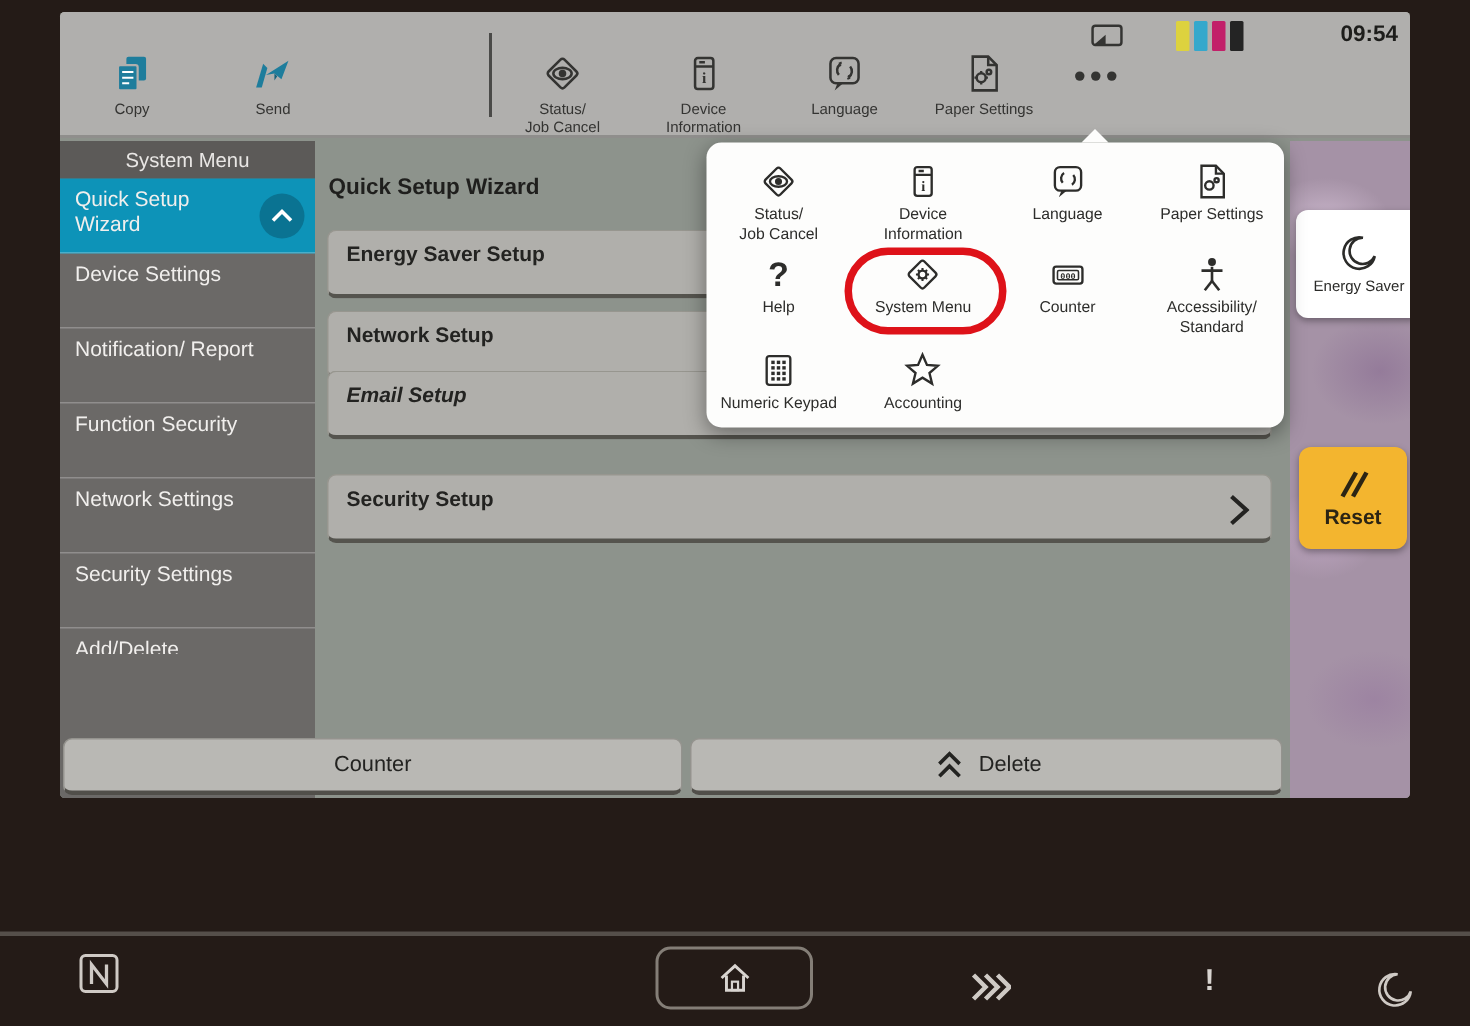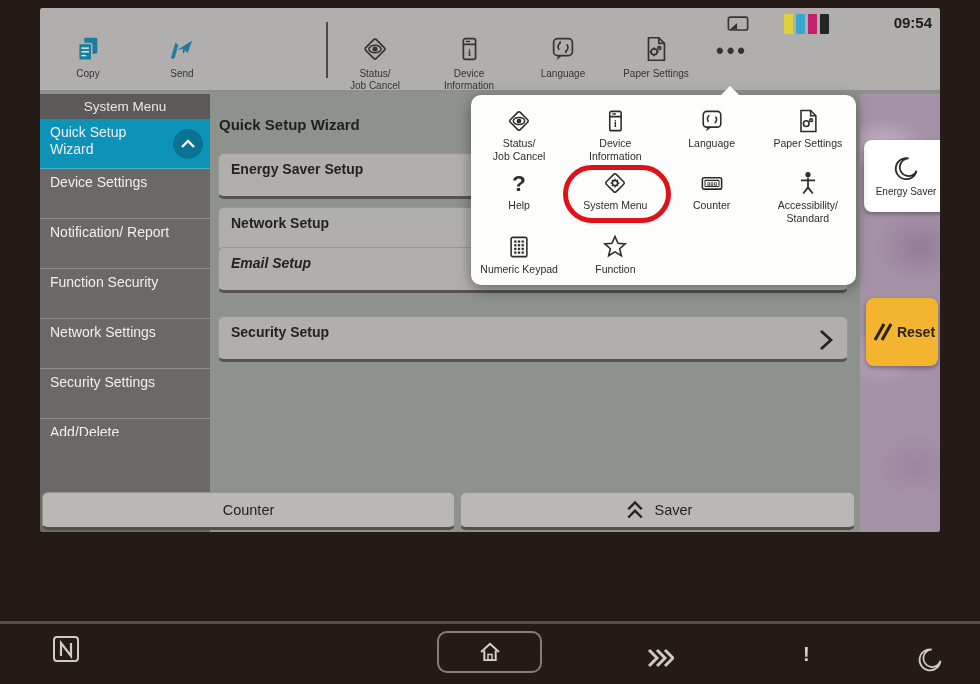--- a/index.html
+++ b/index.html
@@ -54,21 +54,21 @@
               radial-gradient(ellipse 70px 55px at 75% 35%, rgba(137,108,146,.6), transparent 65%),
               radial-gradient(ellipse 60px 45px at 25% 60%, rgba(210,182,214,.5), transparent 65%),
               radial-gradient(ellipse 70px 50px at 70% 85%, rgba(150,120,158,.55), transparent 65%),
               #a592a6; }
 
   .btn-energy { position:absolute; left:824px; top:132px; width:84px; height:72px; background:#ffffff;
                 border-radius:8px; box-shadow:0 2px 5px rgba(0,0,0,.35); display:flex; flex-direction:column;
                 align-items:center; justify-content:center; gap:3px; cursor:pointer; z-index:3; }
   .btn-energy .be-label { font-size:10px; color:#2b2b29; }
   .btn-reset { position:absolute; left:826px; top:290px; width:72px; height:68px; background:#f3b52f;
-               border-radius:8px; box-shadow:0 2px 5px rgba(0,0,0,.35); display:flex; flex-direction:row;
+               border-radius:8px; box-shadow:0 2px 5px rgba(0,0,0,.35); display:flex; flex-direction:column;
                align-items:center; justify-content:center; gap:2px; cursor:pointer; z-index:3; }
   .btn-reset .br-label { font-size:14px; font-weight:bold; color:#2b2414; }
 
   
   .popup { position:absolute; left:431px; top:87px; width:385px; height:190px; background:#fdfdfc;
            border-radius:10px; box-shadow:0 4px 14px rgba(0,0,0,.4); z-index:5;
            display:grid; grid-template-columns:repeat(4,1fr); grid-template-rows:62px 64px 56px;
            padding-top:10px; }
   .popup-arrow { position:absolute; left:250px; top:-9px; width:0; height:0;
                  border-left:9px solid transparent; border-right:9px solid transparent;
@@ -364,35 +364,35 @@
             <rect x="18.9" y="21.1" width="2.6" height="2.6"></rect>
         </g>
       </svg>
       <span class="p-label">Numeric Keypad</span>
     </div>
 
     <div class="p-cell">
       <svg width="28" height="28" viewBox="0 0 32 32" fill="none" stroke="#2d2d2b" stroke-width="1.8">
         <path d="M16 4 l3.4 7.7 8.3.7 -6.4 5.5 2 8.1 -7.3-4.5 -7.3 4.5 2-8.1 -6.4-5.5 8.3-.7 z"></path>
       </svg>
-      <span class="p-label">Function</span>
+      <span class="p-label">Accounting</span>
     </div>
 
     <div class="ring"></div>
   </div>
 
   <div class="f-btn f-counter">
     <span>Counter</span>
   </div>
   <div class="f-btn f-close">
     <svg width="24" height="22" viewBox="0 0 32 28">
       <path d="M7 13 L16 4 L25 13" fill="none" stroke="#232321" stroke-width="3.2"></path>
       <path d="M7 24 L16 15 L25 24" fill="none" stroke="#232321" stroke-width="3.2"></path>
     </svg>
-    <span>Saver</span>
+    <span>Delete</span>
   </div>
 
 </div>
 
 <div class="bezel-line"></div>
 
 <svg class="hw" style="left:52px; top:635px;" width="28" height="28" viewBox="0 0 28 28">
   <rect x="2" y="2" width="24" height="24" rx="3" fill="none" stroke="#cfcac5" stroke-width="2"></rect>
   <path d="M9 21 V8 l10 13 V8" fill="none" stroke="#cfcac5" stroke-width="2.2"></path>
 </svg>

